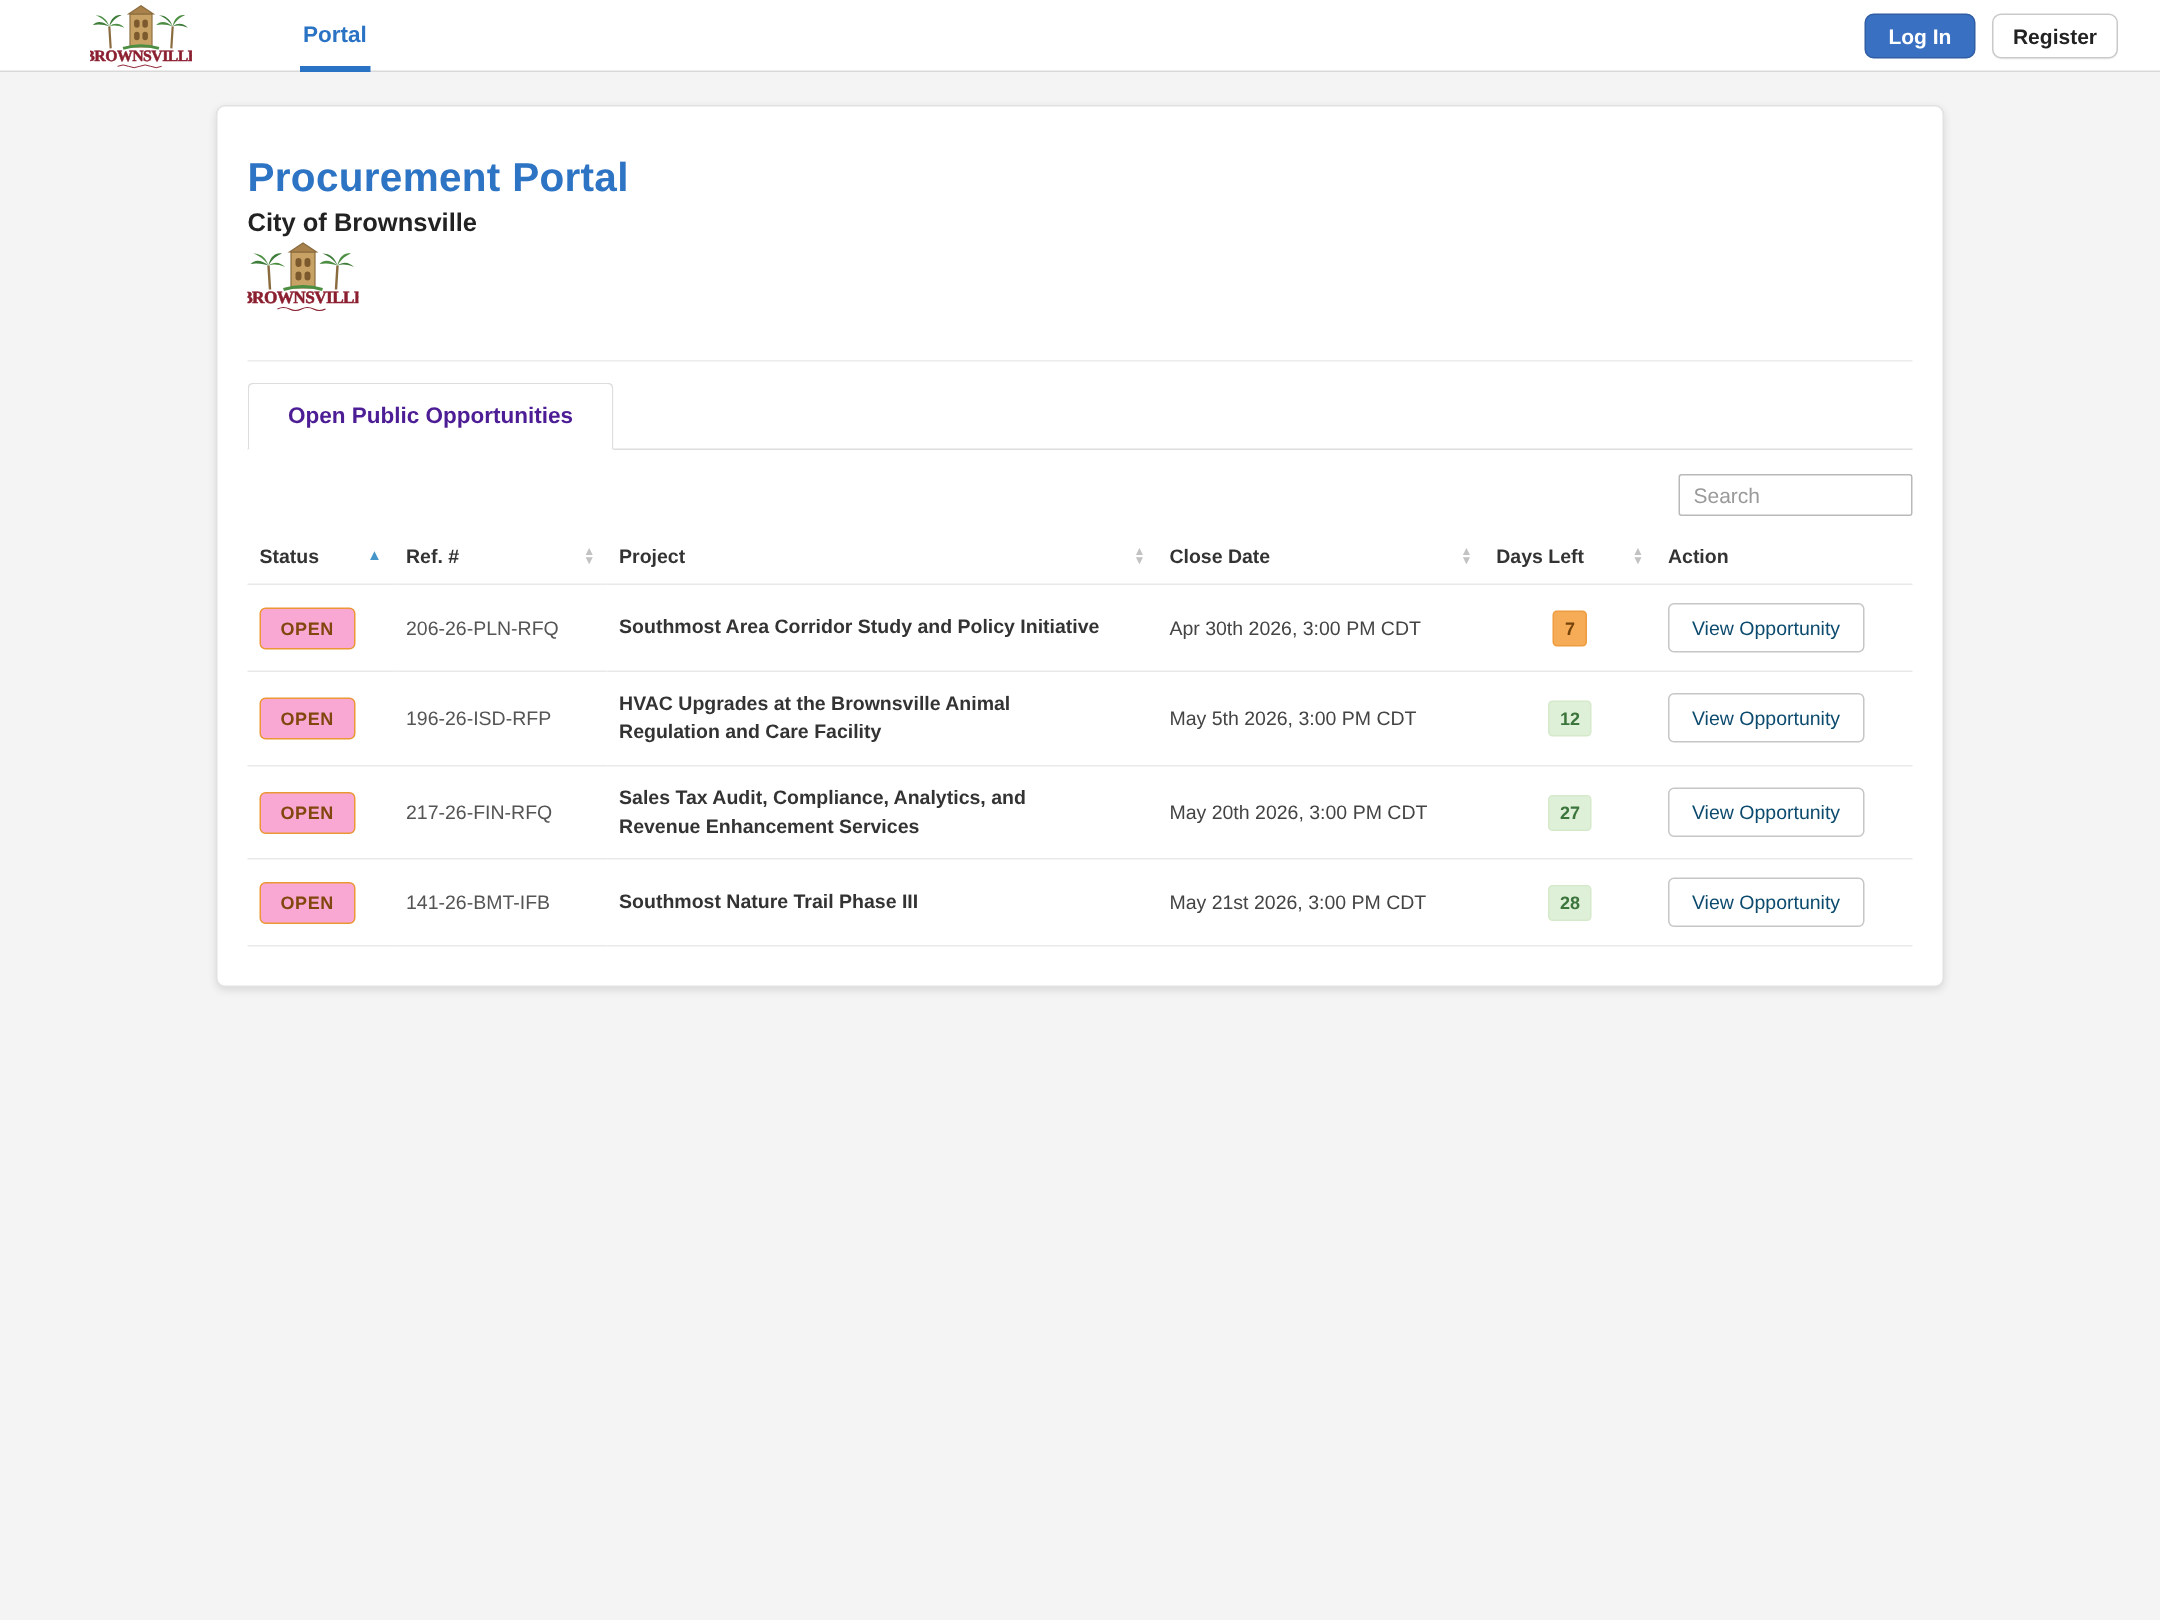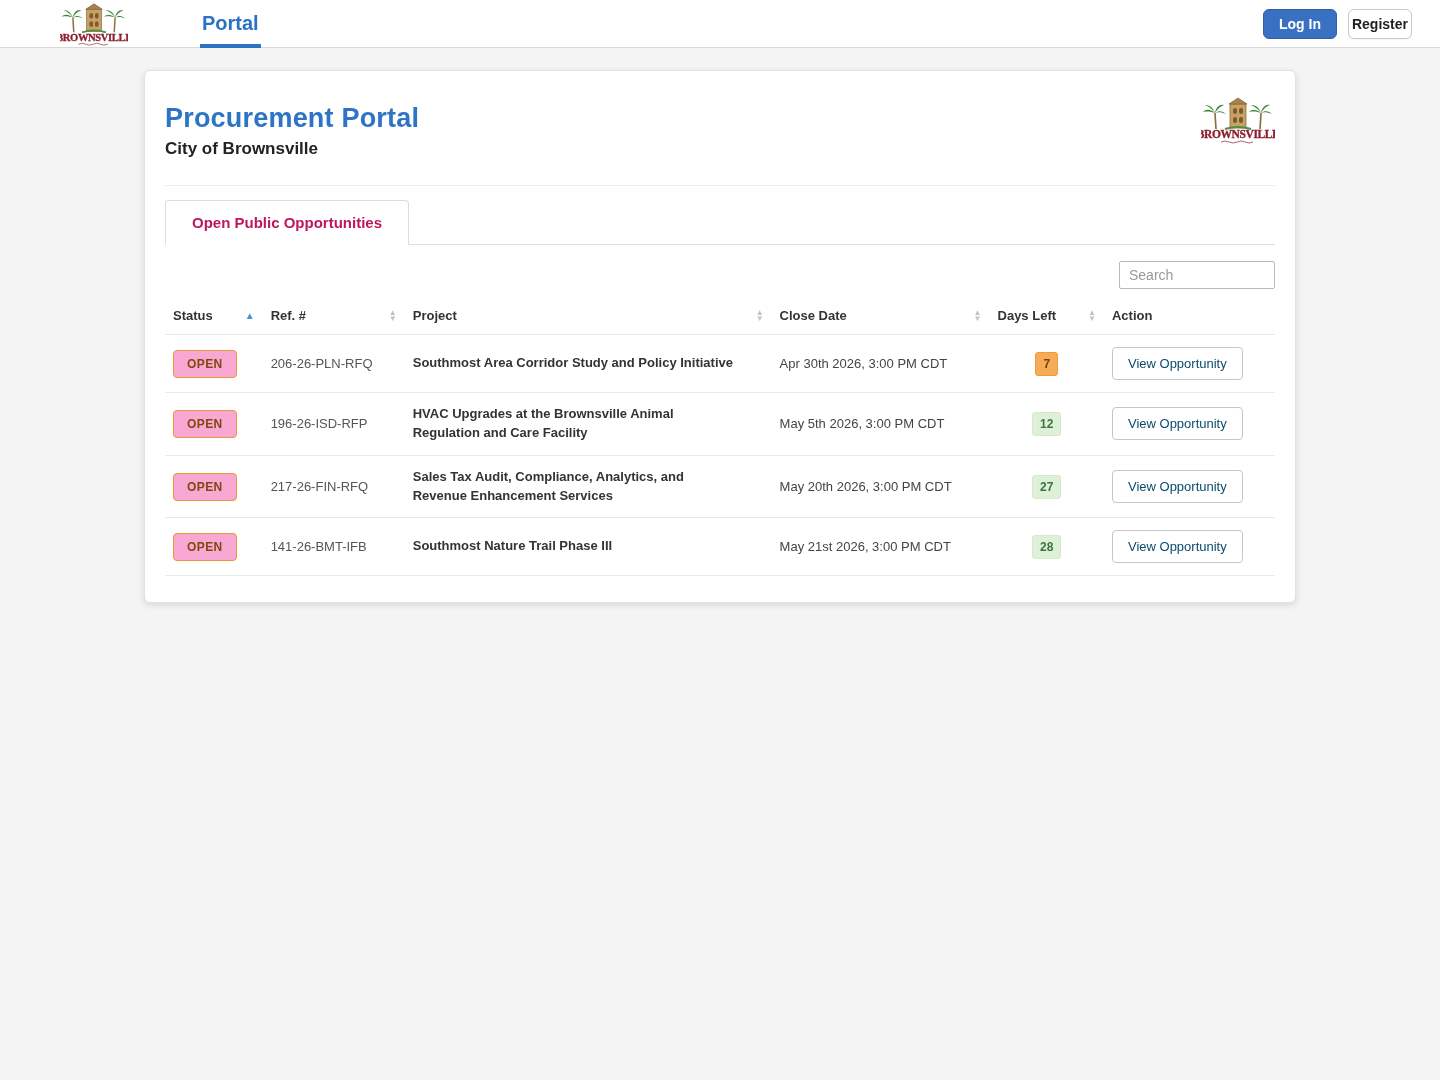--- a/index.html
+++ b/index.html
@@ -15,57 +15,57 @@
   .navbar {
     height:48px; background:#fff;
     border-bottom:1px solid #d9d9d9;
     display:flex; align-items:center;
     position:relative;
   }
   .nav-logo { margin-left:60px; display:flex; align-items:center; height:48px; }
   .nav-portal {
     margin-left:72px; height:48px;
     display:flex; align-items:center;
-    color:#2a72c4; font-weight:bold; font-size:20px;
+    color:#2a72c4; font-weight:bold; font-size:15px;
     position:relative; cursor:pointer; padding:0 2px;
   }
   .nav-portal .active-bar {
     position:absolute; left:0; right:0; bottom:0; height:4px; background:#2a72c4;
   }
   .nav-actions { margin-left:auto; margin-right:28px; display:flex; gap:11px; }
   .btn { font-family:"Liberation Sans", sans-serif; cursor:pointer; }
   .btn-login {
     background:#3a70c2; border:1px solid #2f5da3; color:#fff;
     border-radius:6px; padding:6px 15px; font-weight:bold; font-size:14px;
   }
   .btn-register {
     background:#fff; border:1px solid #c9c9c9; color:#222;
-    border-radius:6px; padding:6px 3px; font-weight:bold; font-size:14px;
+    border-radius:6px; padding:6px 13px; font-weight:bold; font-size:14px;
     box-shadow:0 1px 1px rgba(0,0,0,0.04);
   }
 
   
   .card {
     width:1152px; margin:22px auto 0 auto;
     background:#fff; border:1px solid #e2e2e2; border-radius:6px;
     box-shadow:0 2px 6px rgba(0,0,0,0.12);
     padding:20px 20px 26px 20px;
   }
-  .card-header { display:flex; justify-content:space-between; align-items:flex-start; padding:4px 0 0 0; }
+  .card-header { display:flex; justify-content:space-between; align-items:flex-start; padding:4px 0 0 0;flex-direction:column; }
   .page-title { color:#2d74c4; font-size:27px; font-weight:bold; margin:8px 0 0 0; letter-spacing:0.2px; }
   .page-subtitle { color:#222; font-size:17px; font-weight:bold; margin:5px 0 0 0; }
   .header-divider { border:none; border-top:1px solid #ececec; margin:26px 0 0 0; }
 
   
   .tabs { display:flex; border-bottom:1px solid #ddd; margin-top:14px; }
   .tab {
     padding:13px 26px; font-size:15px; font-weight:bold; cursor:pointer;
   }
   .tab.active {
-    color:#be185d; background:#fff;
+    color:#4c1d95; background:#fff;
     border:1px solid #ddd; border-bottom:1px solid #fff;
     border-radius:4px 4px 0 0; margin-bottom:-1px;
   }
   .tab.inactive { color:#2a72c4; margin-left:12px; }
 
   
   .search-row { display:flex; justify-content:flex-end; margin-top:16px; }
   .search-input {
     width:156px; height:28px; border:1px solid #b9b9b9; border-radius:2px;
     padding:0 9px; font-size:14px; color:#333; font-family:"Liberation Sans", sans-serif;

